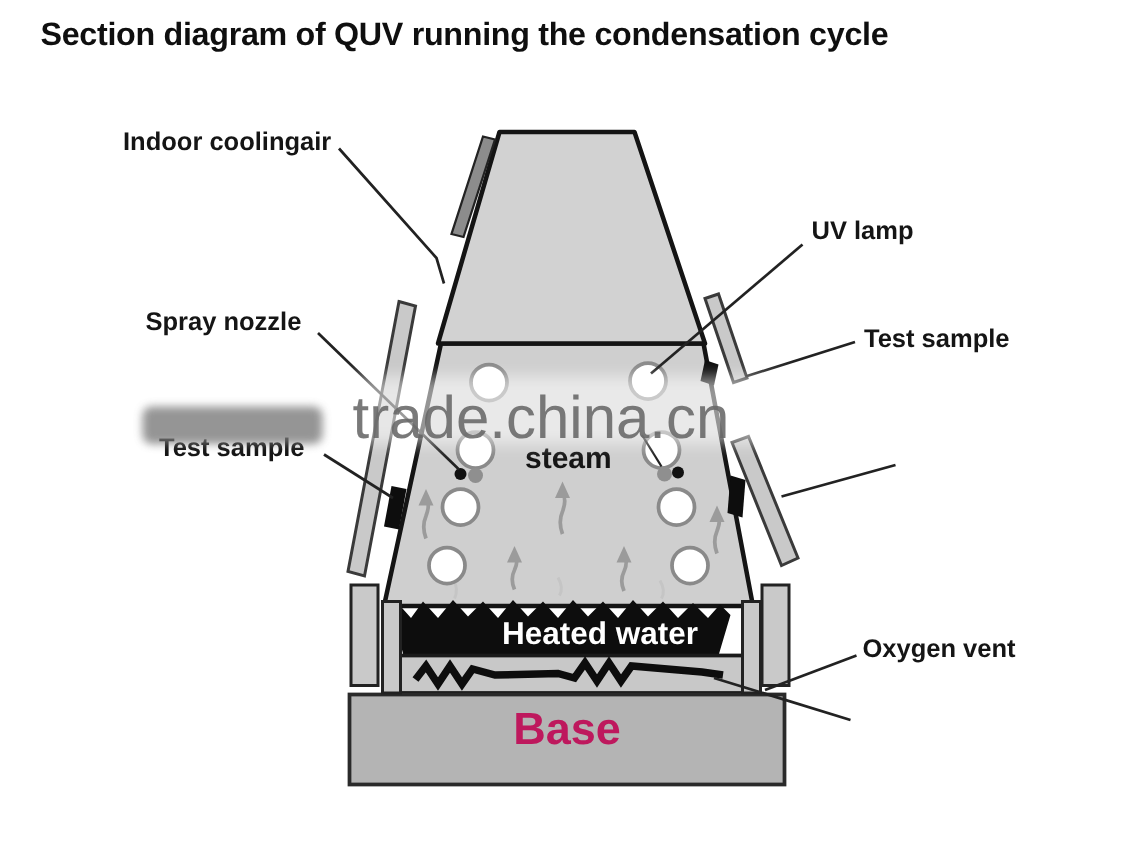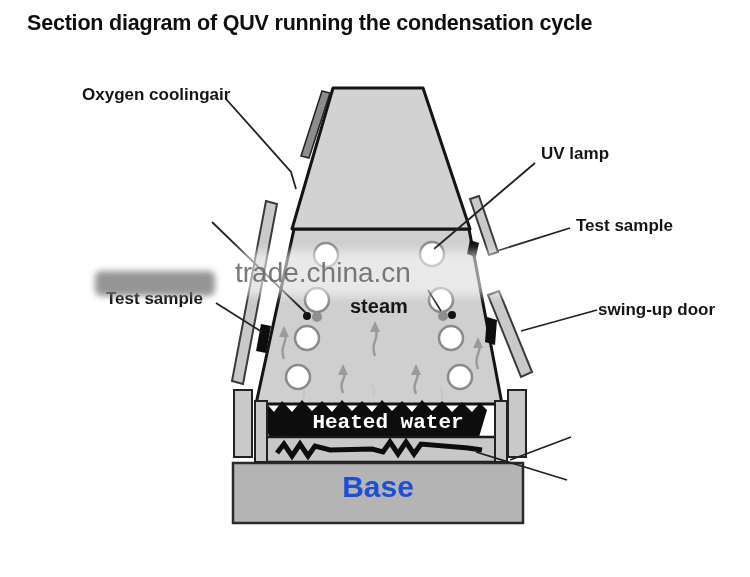--- a/index.html
+++ b/index.html
@@ -11,37 +11,37 @@
   .lbl{
     position:absolute;font-weight:bold;font-size:17px;color:#151515;
     white-space:nowrap;z-index:2;letter-spacing:0;
   }
   .title{
     position:absolute;left:27px;top:11px;font-weight:bold;font-size:21.5px;
     color:#0f0f0f;white-space:nowrap;letter-spacing:-0.2px;z-index:2;
   }
   .steam-lbl{font-size:20px;}
   .heated-lbl{
-    position:absolute;left:308px;top:411px;width:160px;text-align:center;
-    font-weight:bold;font-size:21px;color:#ffffff;z-index:2;white-space:nowrap;font-family:Liberation Mono, monospace;
+    position:absolute;left:320px;top:411px;width:160px;text-align:center;
+    font-weight:bold;font-size:21px;color:#ffffff;z-index:2;white-space:nowrap;
   }
   .base-lbl{
     position:absolute;left:233px;top:470px;width:290px;text-align:center;
-    font-weight:bold;font-size:30px;color:#1d4ed8;z-index:2;
+    font-weight:bold;font-size:30px;color:#be185d;z-index:2;
   }
   .wm-band{
     position:absolute;left:222px;top:251px;width:338px;height:45px;
     background:rgba(255,255,255,0.55);filter:blur(5px);z-index:3;
   }
   .wm-smear{
     position:absolute;left:95px;top:271px;width:120px;height:25px;
     background:#7b7b7b;opacity:0.8;filter:blur(3px);border-radius:6px;z-index:4;
   }
   .wm-text{
-    position:absolute;left:235px;top:257px;font-size:28px;font-weight:normal;
+    position:absolute;left:235px;top:257px;font-size:40px;font-weight:normal;
     color:rgba(102,102,102,0.88);white-space:nowrap;z-index:5;
     font-family:"Liberation Sans",sans-serif;
   }
 </style>
 </head>
 <body>
 
 <div id="stage">
 
   <svg width="750" height="577" viewBox="0 0 750 577">
@@ -131,25 +131,26 @@
       <line x1="570" y1="228" x2="497" y2="251"></line>
       <line x1="597" y1="310" x2="521" y2="331"></line>
       <line x1="571" y1="437" x2="510" y2="460"></line>
       <line x1="476" y1="452" x2="567" y2="480"></line>
       <line x1="428" y1="290" x2="441" y2="311" stroke-width="1.5"></line>
     </g>
   </svg>
 
   <div class="title">Section diagram of QUV running the condensation cycle</div>
 
-  <div class="lbl" style="left:82px;top:85px">Oxygen coolingair</div>
+  <div class="lbl" style="left:82px;top:85px">Indoor coolingair</div>
+  <div class="lbl" style="left:97px;top:205px">Spray nozzle</div>
   <div class="lbl" style="left:106px;top:289px">Test sample</div>
   <div class="lbl" style="left:541px;top:144px">UV lamp</div>
   <div class="lbl" style="left:576px;top:216px">Test sample</div>
-  <div class="lbl" style="left:598px;top:300px">swing-up door</div>
+  <div class="lbl" style="left:575px;top:423px">Oxygen vent</div>
   <div class="lbl steam-lbl" style="left:350px;top:295px">steam</div>
 
   <div class="heated-lbl">Heated water</div>
   <div class="base-lbl">Base</div>
 
   <div class="wm-band"></div>
   <div class="wm-smear"></div>
   <div class="wm-text">trade.china.cn</div>
 
 </div>

